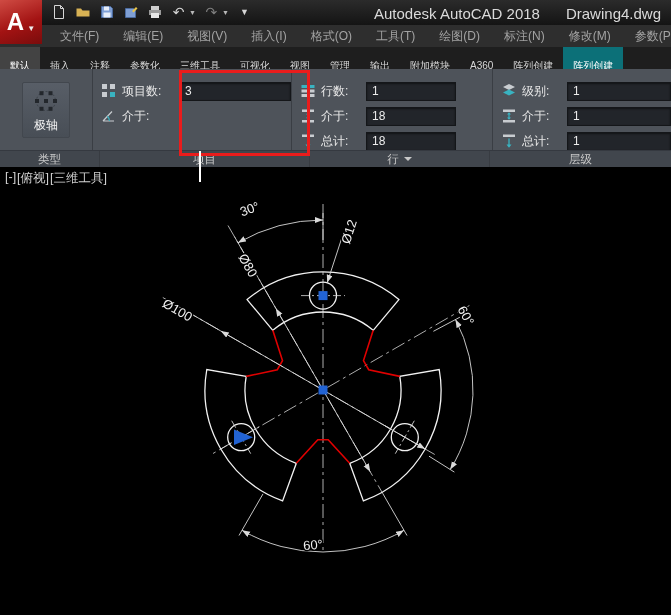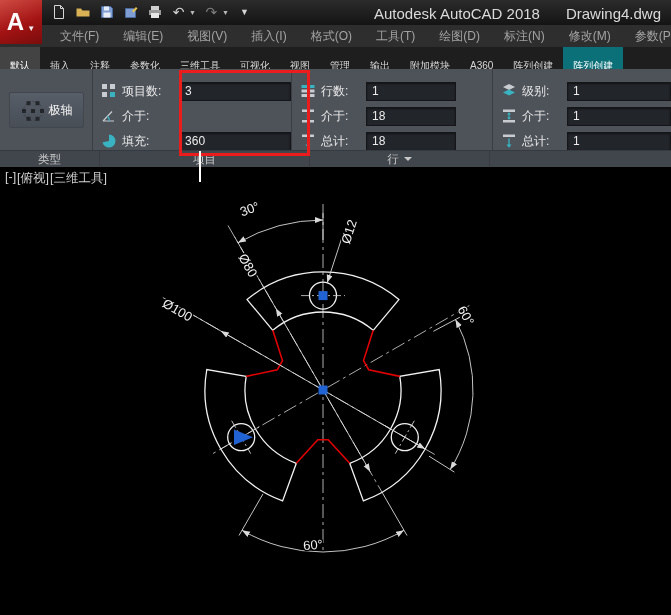--- a/index.html
+++ b/index.html
@@ -31,21 +31,21 @@
   #tabrow{position:absolute;left:0;top:47px;width:671px;height:22px;background:#1e1e1e;
           display:flex;overflow:hidden}
   .tab{padding:8px 10px;font-size:10px;color:#d8d8d8;line-height:22px;white-space:nowrap}
   .tab.first{background:#434343;color:#fff}
   .tab.ctx{background:#0c7078;color:#fff}
 
   
   #ribbon{position:absolute;left:0;top:69px;width:671px;height:81px;background:#4e535a;display:flex}
   .panel{box-sizing:border-box;border-right:1px solid #3a3e44;padding-top:12px}
   #panel-type{width:100px;display:flex;align-items:center;justify-content:center;padding-top:0}
-  .bigbtn{display:flex;flex-direction:row;align-items:center;gap:3px;padding:5px 10px 3px;
+  .bigbtn{display:flex;flex-direction:column;align-items:center;gap:3px;padding:5px 10px 3px;
           border:1px solid #42474e;border-radius:2px;background:linear-gradient(#585e67,#484e56)}
   .bigbtn span{font-size:12px;color:#f0f0f0}
   #panel-items{width:210px}
   #panel-rows{width:216px}
   #panel-levels{width:181px;border-right:none}
   .prow{display:flex;align-items:center;height:20px;margin:0 0 5px 8px;gap:5px}
   .picon{width:16px;height:16px;flex:none;display:flex}
   .plabel{font-size:12px;color:#e8e8e8;white-space:nowrap}
   #panel-items .plabel{width:52px}
   #panel-rows .plabel{width:40px}
@@ -200,29 +200,20 @@
     </div>
     <div class="prow">
       <span class="picon">
           <svg width="16" height="16" viewBox="0 0 16 16">
             <path d="M2 13h11M2 13L11 3.5" stroke="#c8ccd0" stroke-width="1.2" fill="none"></path>
             <path d="M8.5 13a6.5 6.5 0 0 0-2.1-4.8" stroke="#39b3c1" stroke-width="1.3" fill="none"></path>
           </svg>
         </span>
       <span class="plabel">介于:</span>
     </div>
-    <div class="prow">
-      <span class="picon">
-          <svg width="16" height="16" viewBox="0 0 16 16">
-            <path d="M8 8V1.5A6.5 6.5 0 1 1 1.6 9.2Z" fill="#39b3c1"></path>
-          </svg>
-        </span>
-      <span class="plabel">填充:</span>
-      <input class="pfield" value="360" style="">
-    </div>
   </div>
 
   <div class="panel" id="panel-rows">
     <div class="prow">
       <span class="picon">
           <svg width="16" height="16" viewBox="0 0 16 16">
             <rect x="1.5" y="2" width="13" height="3" fill="#39b3c1"></rect>
             <rect x="1.5" y="6.5" width="13" height="3" fill="#c8ccd0"></rect>
             <rect x="1.5" y="11" width="13" height="3" fill="#c8ccd0"></rect>
           </svg>
@@ -295,20 +286,23 @@
 <div id="panellabels">
   <div class="plcell" style="width:100px">
       <span>类型</span>
     </div>
   <div class="plcell" style="width:210px">
       <span>项目</span>
     </div>
   <div class="plcell" style="width:180px">
       <span>行</span>
       <span class="tri"></span>
+    </div>
+  <div class="plcell" style="width:181px;border-right:none">
+      <span>层级</span>
     </div>
 </div>
 
 <div id="redbox"></div>
 <div id="callout"></div>
 
 <div id="vplabel">
   <span>[-]</span>
   <span>[俯视]</span>
   <span>[三维工具]</span>

